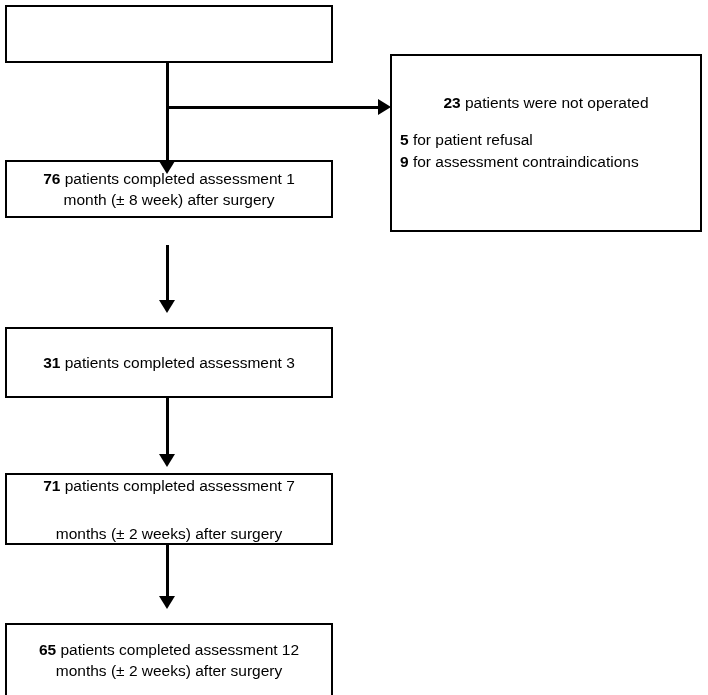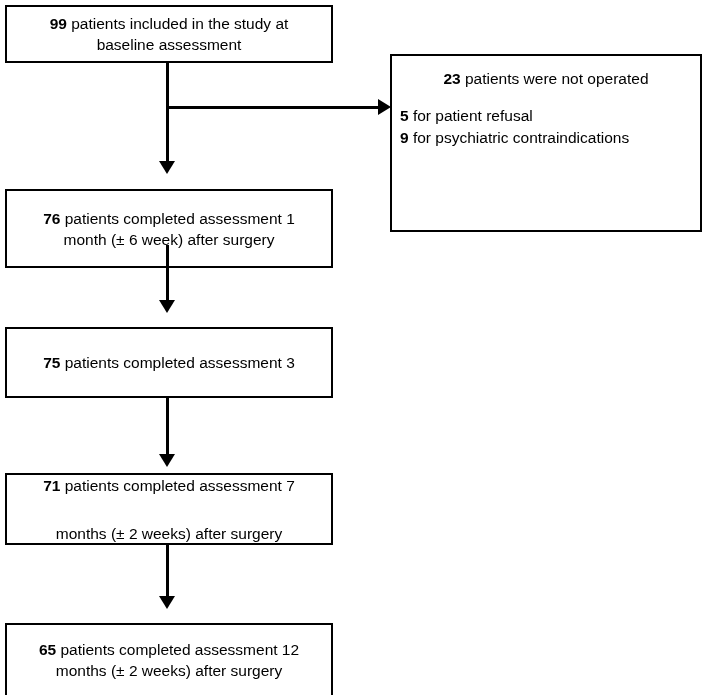--- a/index.html
+++ b/index.html
@@ -32,37 +32,38 @@
     font-size: 15.5px;
     line-height: 21px;
     color: #000000;
     white-space: nowrap;
   }
   .node .num {
     font-weight: bold;
   }
   
   #box-baseline   { left: 5px;  top: 5px;   width: 328px; height: 58px; }
-  #box-month1     { left: 5px;  top: 189px; width: 328px; height: 79px; }
+  #box-month1     { left: 5px;  top: 160px; width: 328px; height: 58px; }
   #box-month3     { left: 5px;  top: 327px; width: 328px; height: 71px; }
   #box-month7     { left: 5px;  top: 473px; width: 328px; height: 72px; gap: 27px; }
   #box-month12    { left: 5px;  top: 623px; width: 328px; height: 72px; border-bottom: none; align-items: center; }
   
   #box-excluded {
     left: 390px; top: 54px; width: 312px; height: 178px;
     justify-content: flex-start;
     align-items: stretch;
     padding: 12px 0 0 0;
   }
   #box-excluded .title {
     text-align: center;
     font-size: 15.5px;
     line-height: 21px;
     margin-bottom: 16px;
     white-space: nowrap;
+    margin-top: 24px;
   }
   #box-excluded .reasons {
     padding-left: 8px;
     text-align: left;
   }
   #box-excluded .reason {
     font-size: 15.5px;
     line-height: 22px;
     white-space: nowrap;
   }
@@ -95,39 +96,37 @@
     border-bottom: 8px solid transparent;
     border-left: 13px solid #000000;
   }
 </style>
 </head>
 <body>
 
 <div id="canvas">
 
   <div class="node" id="box-baseline">
-    <div class="line"><span class="num">99</span><span> patients included in the study at</span></div>
-    <div class="line">baseline assessment</div>
   </div>
 
   <div class="node" id="box-excluded">
     <div class="title"><span class="num">23</span><span> patients were not operated</span></div>
     <div class="reasons">
       <div class="reason"><span class="num">5</span><span> for patient refusal</span></div>
-      <div class="reason"><span class="num">9</span><span> for psychiatric contraindications</span></div>
+      <div class="reason"><span class="num">9</span><span> for assessment contraindications</span></div>
     </div>
   </div>
 
   <div class="node" id="box-month1">
     <div class="line"><span class="num">76</span><span> patients completed assessment 1</span></div>
-    <div class="line">month (± 6 week) after surgery</div>
+    <div class="line">month (± 8 week) after surgery</div>
   </div>
 
   <div class="node" id="box-month3">
-    <div class="line"><span class="num">75</span><span> patients completed assessment 3</span></div>
+    <div class="line"><span class="num">31</span><span> patients completed assessment 3</span></div>
   </div>
 
   <div class="node" id="box-month7">
     <div class="line"><span class="num">71</span><span> patients completed assessment 7</span></div>
     <div class="line">months (± 2 weeks) after surgery</div>
   </div>
 
   <div class="node" id="box-month12">
     <div class="line"><span class="num">65</span><span> patients completed assessment 12</span></div>
     <div class="line">months (± 2 weeks) after surgery</div>

